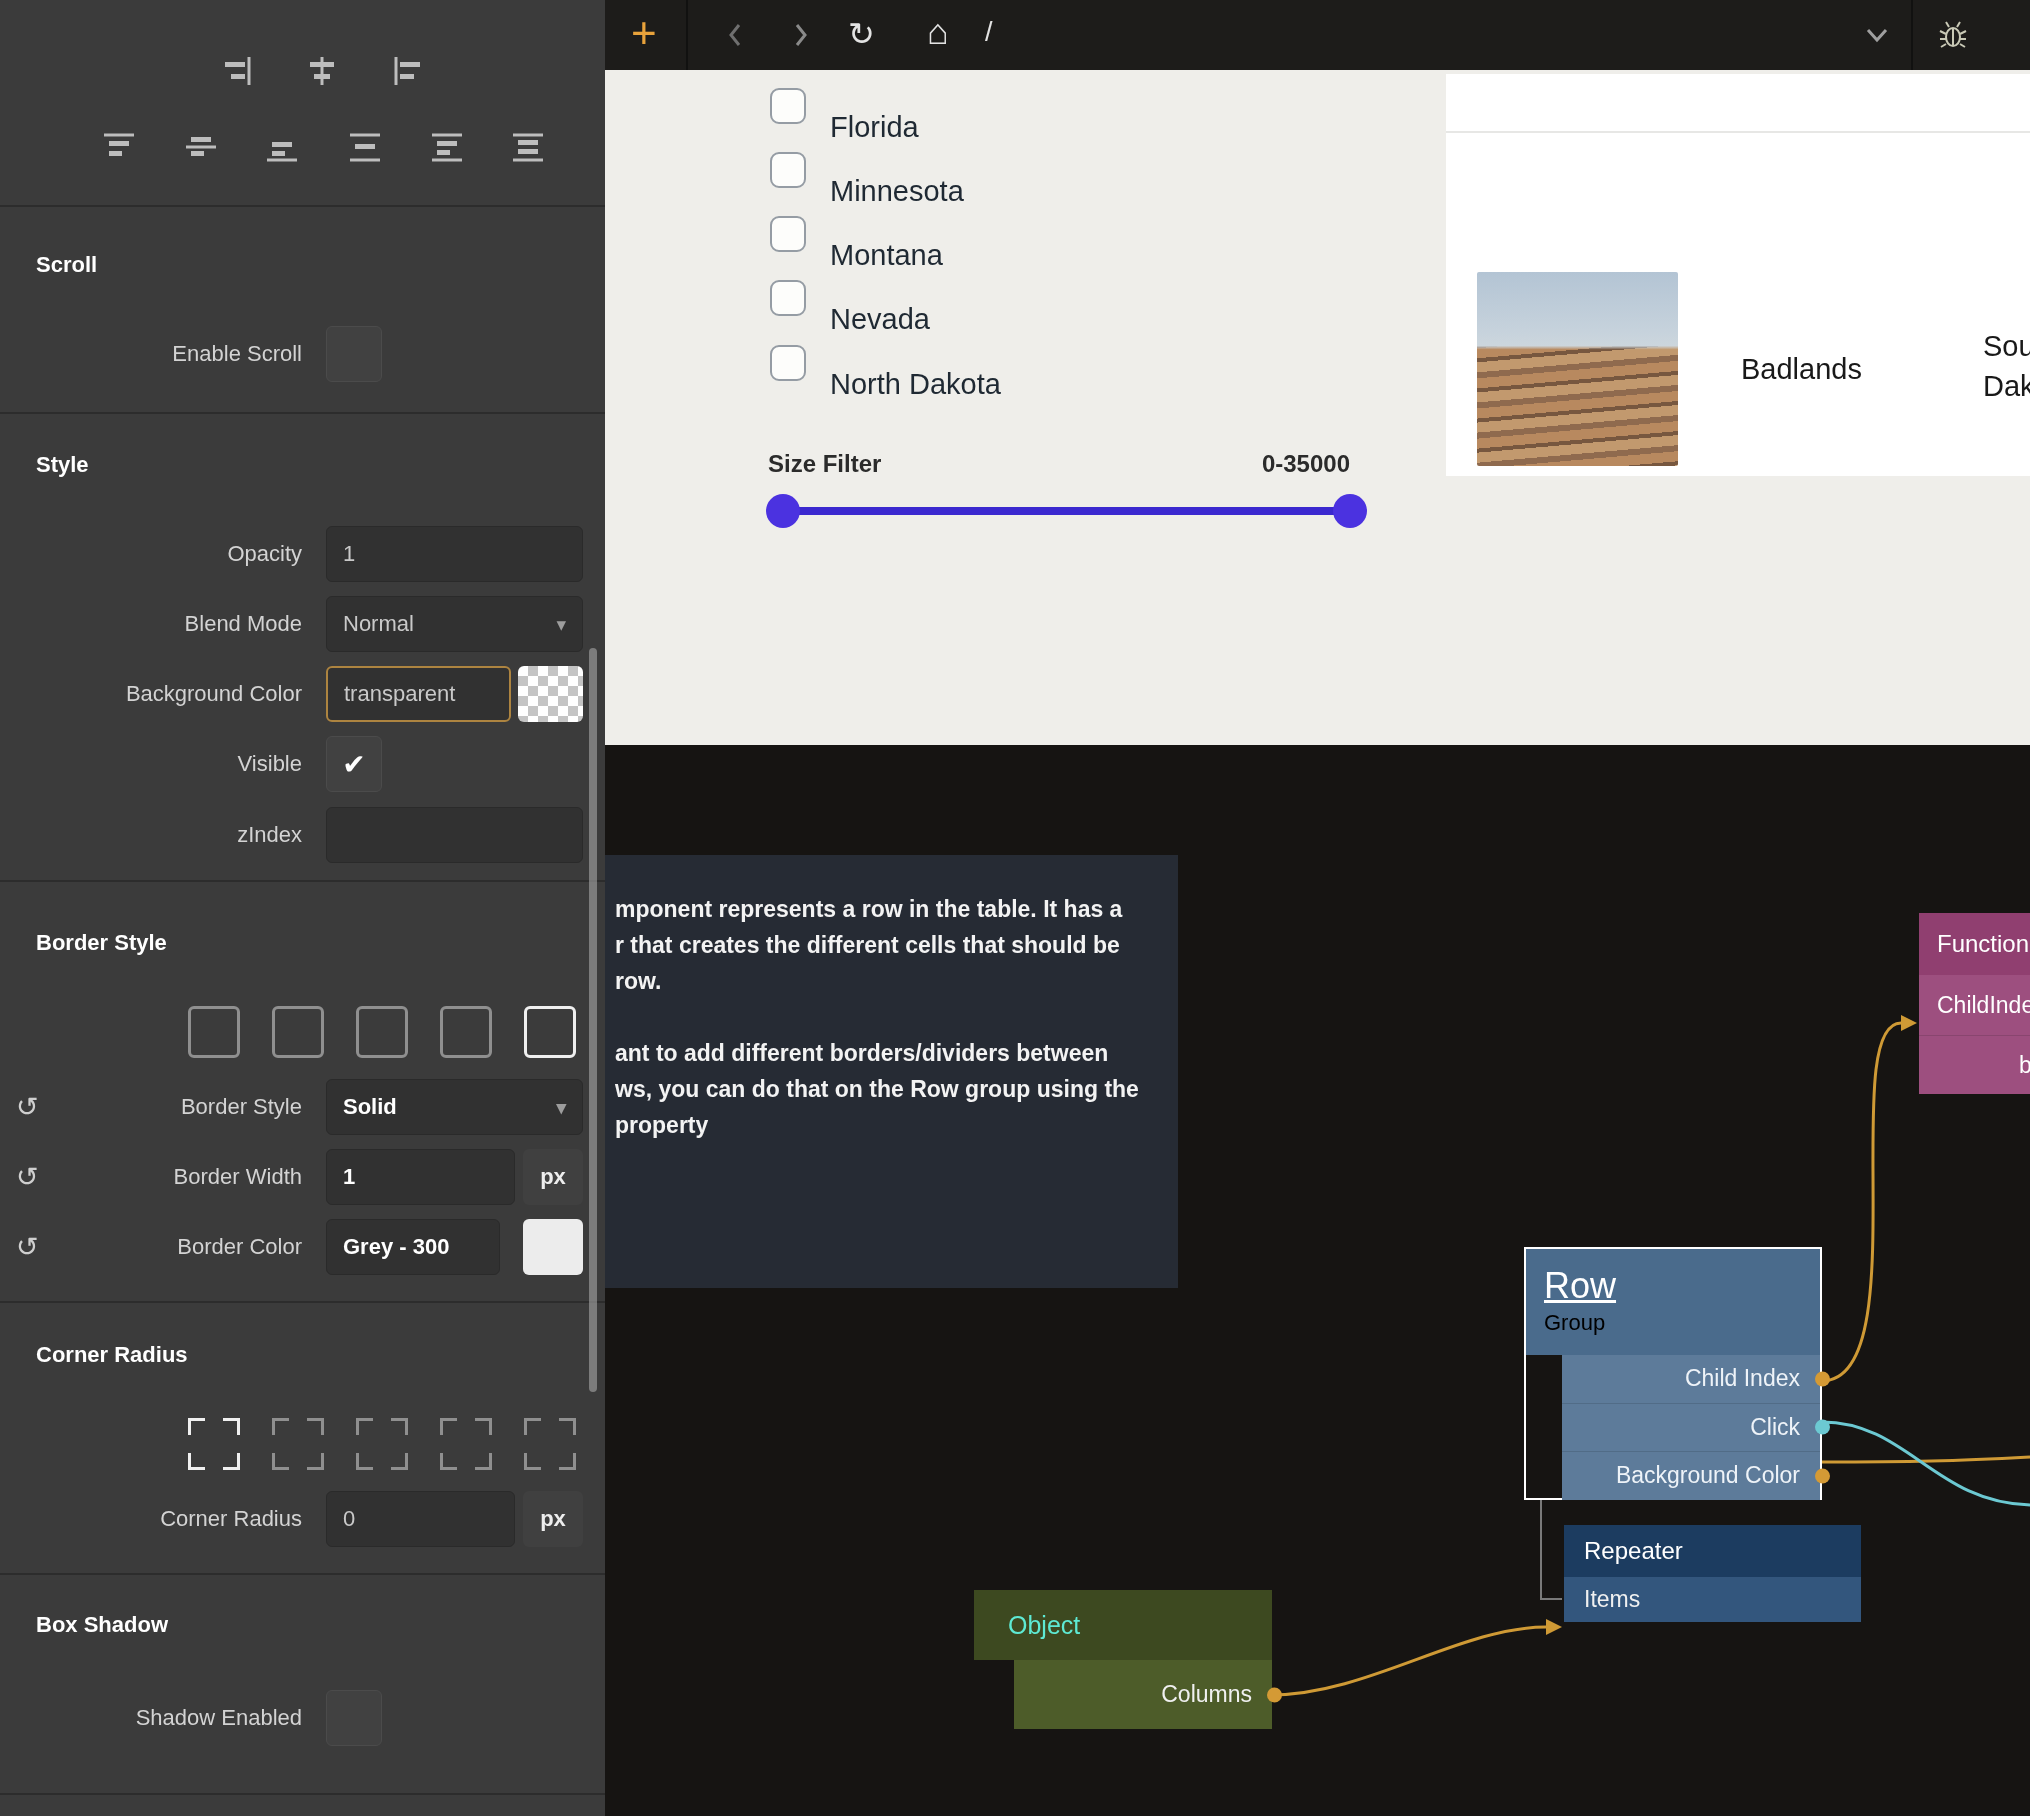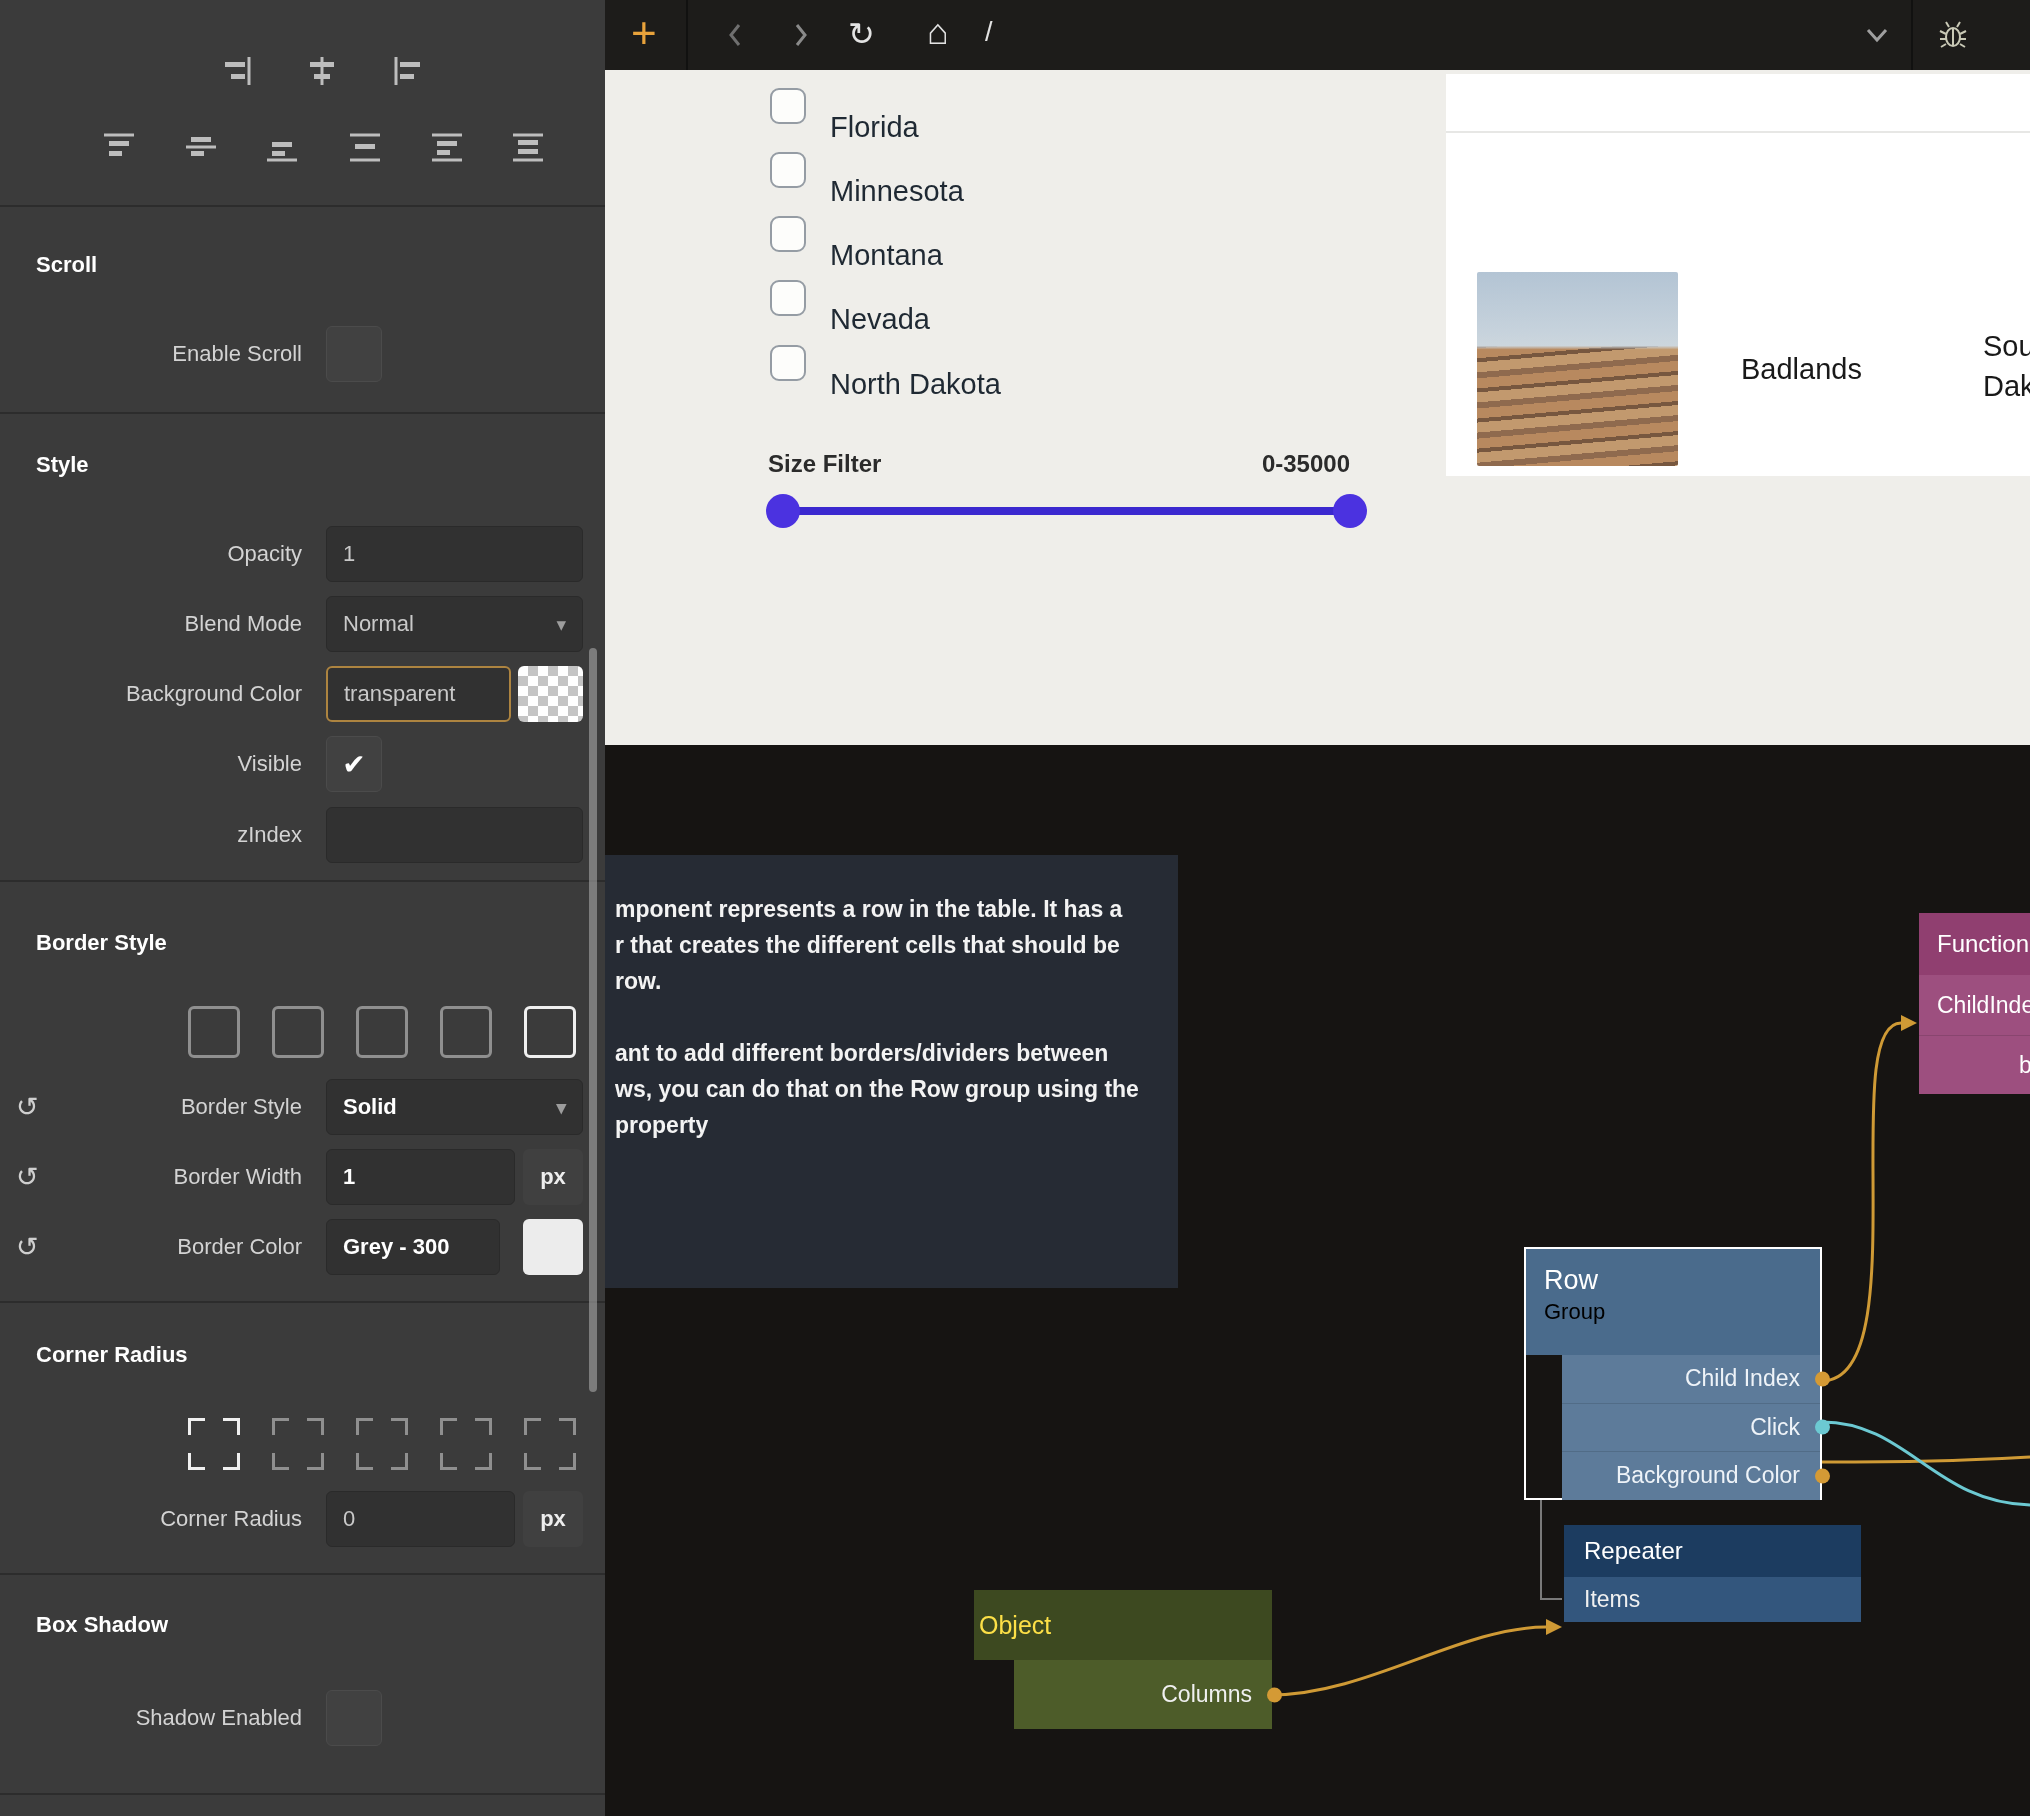--- a/index.html
+++ b/index.html
@@ -75,34 +75,34 @@
   #canvas{position:absolute;left:605px;top:745px;width:1653px;height:1071px;background:#161412;
           overflow:hidden;z-index:1;}
   #tooltip{position:absolute;left:0;top:110px;width:573px;height:433px;background:#262b34;
            box-sizing:border-box;padding:36px 20px 0 10px;z-index:2;overflow:hidden;}
   .tip-line{font-size:23px;font-weight:700;color:#f3f3f3;line-height:36px;white-space:nowrap;}
   .tip-gap{height:36px;}
   .wires{position:absolute;left:0;top:0;z-index:1;}
   .node{position:absolute;box-sizing:border-box;z-index:2;}
   .row-node{border:2px solid #ffffff;}
   .row-node .nhead{height:106px;background:#4a6b8c;box-sizing:border-box;padding:16px 0 0 18px;}
-  .ntitle{font-size:27px;color:#ffffff;}
+  .ntitle{font-size:36px;color:#ffffff;text-decoration:underline;}
   .nsub{font-size:22px;color:#000000;margin-top:3px;}
   .row-node .nport{height:47.6px;}
   .nport{position:relative;display:flex;align-items:center;background:#5d7b9a;
          font-size:23px;color:#eef3f8;margin-left:36px;}
   .nport.out{justify-content:flex-end;padding-right:20px;}
   .nport + .nport{border-top:1px solid rgba(0,0,0,.12);}
   .dot{position:absolute;right:-10px;top:50%;transform:translateY(-50%);
        width:15px;height:15px;border-radius:50%;}
   .dot.orange{background:#d49a35;}
   .dot.cyan{background:#6cc9d2;}
   .rep-head{height:52px;background:#1c3c60;line-height:52px;padding-left:20px;font-size:24px;color:#fff;}
   .rep-port{height:45px;background:#33567d;line-height:45px;padding-left:20px;font-size:23px;color:#f0f0f0;}
-  .obj-head{height:70px;background:#3d4920;line-height:70px;padding-left:5px;font-size:25px;color:#fde047;}
+  .obj-head{height:70px;background:#3d4920;line-height:70px;padding-left:34px;font-size:25px;color:#5eead4;}
   .obj-port{position:relative;height:69px;background:#4d5c29;display:flex;align-items:center;
             justify-content:flex-end;padding-right:20px;font-size:23px;color:#f0f0f0;margin-left:40px;}
   .fn-head{height:62px;background:#903f70;line-height:62px;padding-left:18px;font-size:24px;color:#fff;}
   .fn-port1{height:60px;background:#9d4f7f;line-height:60px;padding-left:18px;font-size:23px;color:#fff;}
   .fn-port2{height:59px;background:#9d4f7f;line-height:59px;padding-left:100px;font-size:23px;color:#fff;
             border-top:1px solid rgba(0,0,0,.12);box-sizing:border-box;}
 </style>
 </head>
 <body>
 

